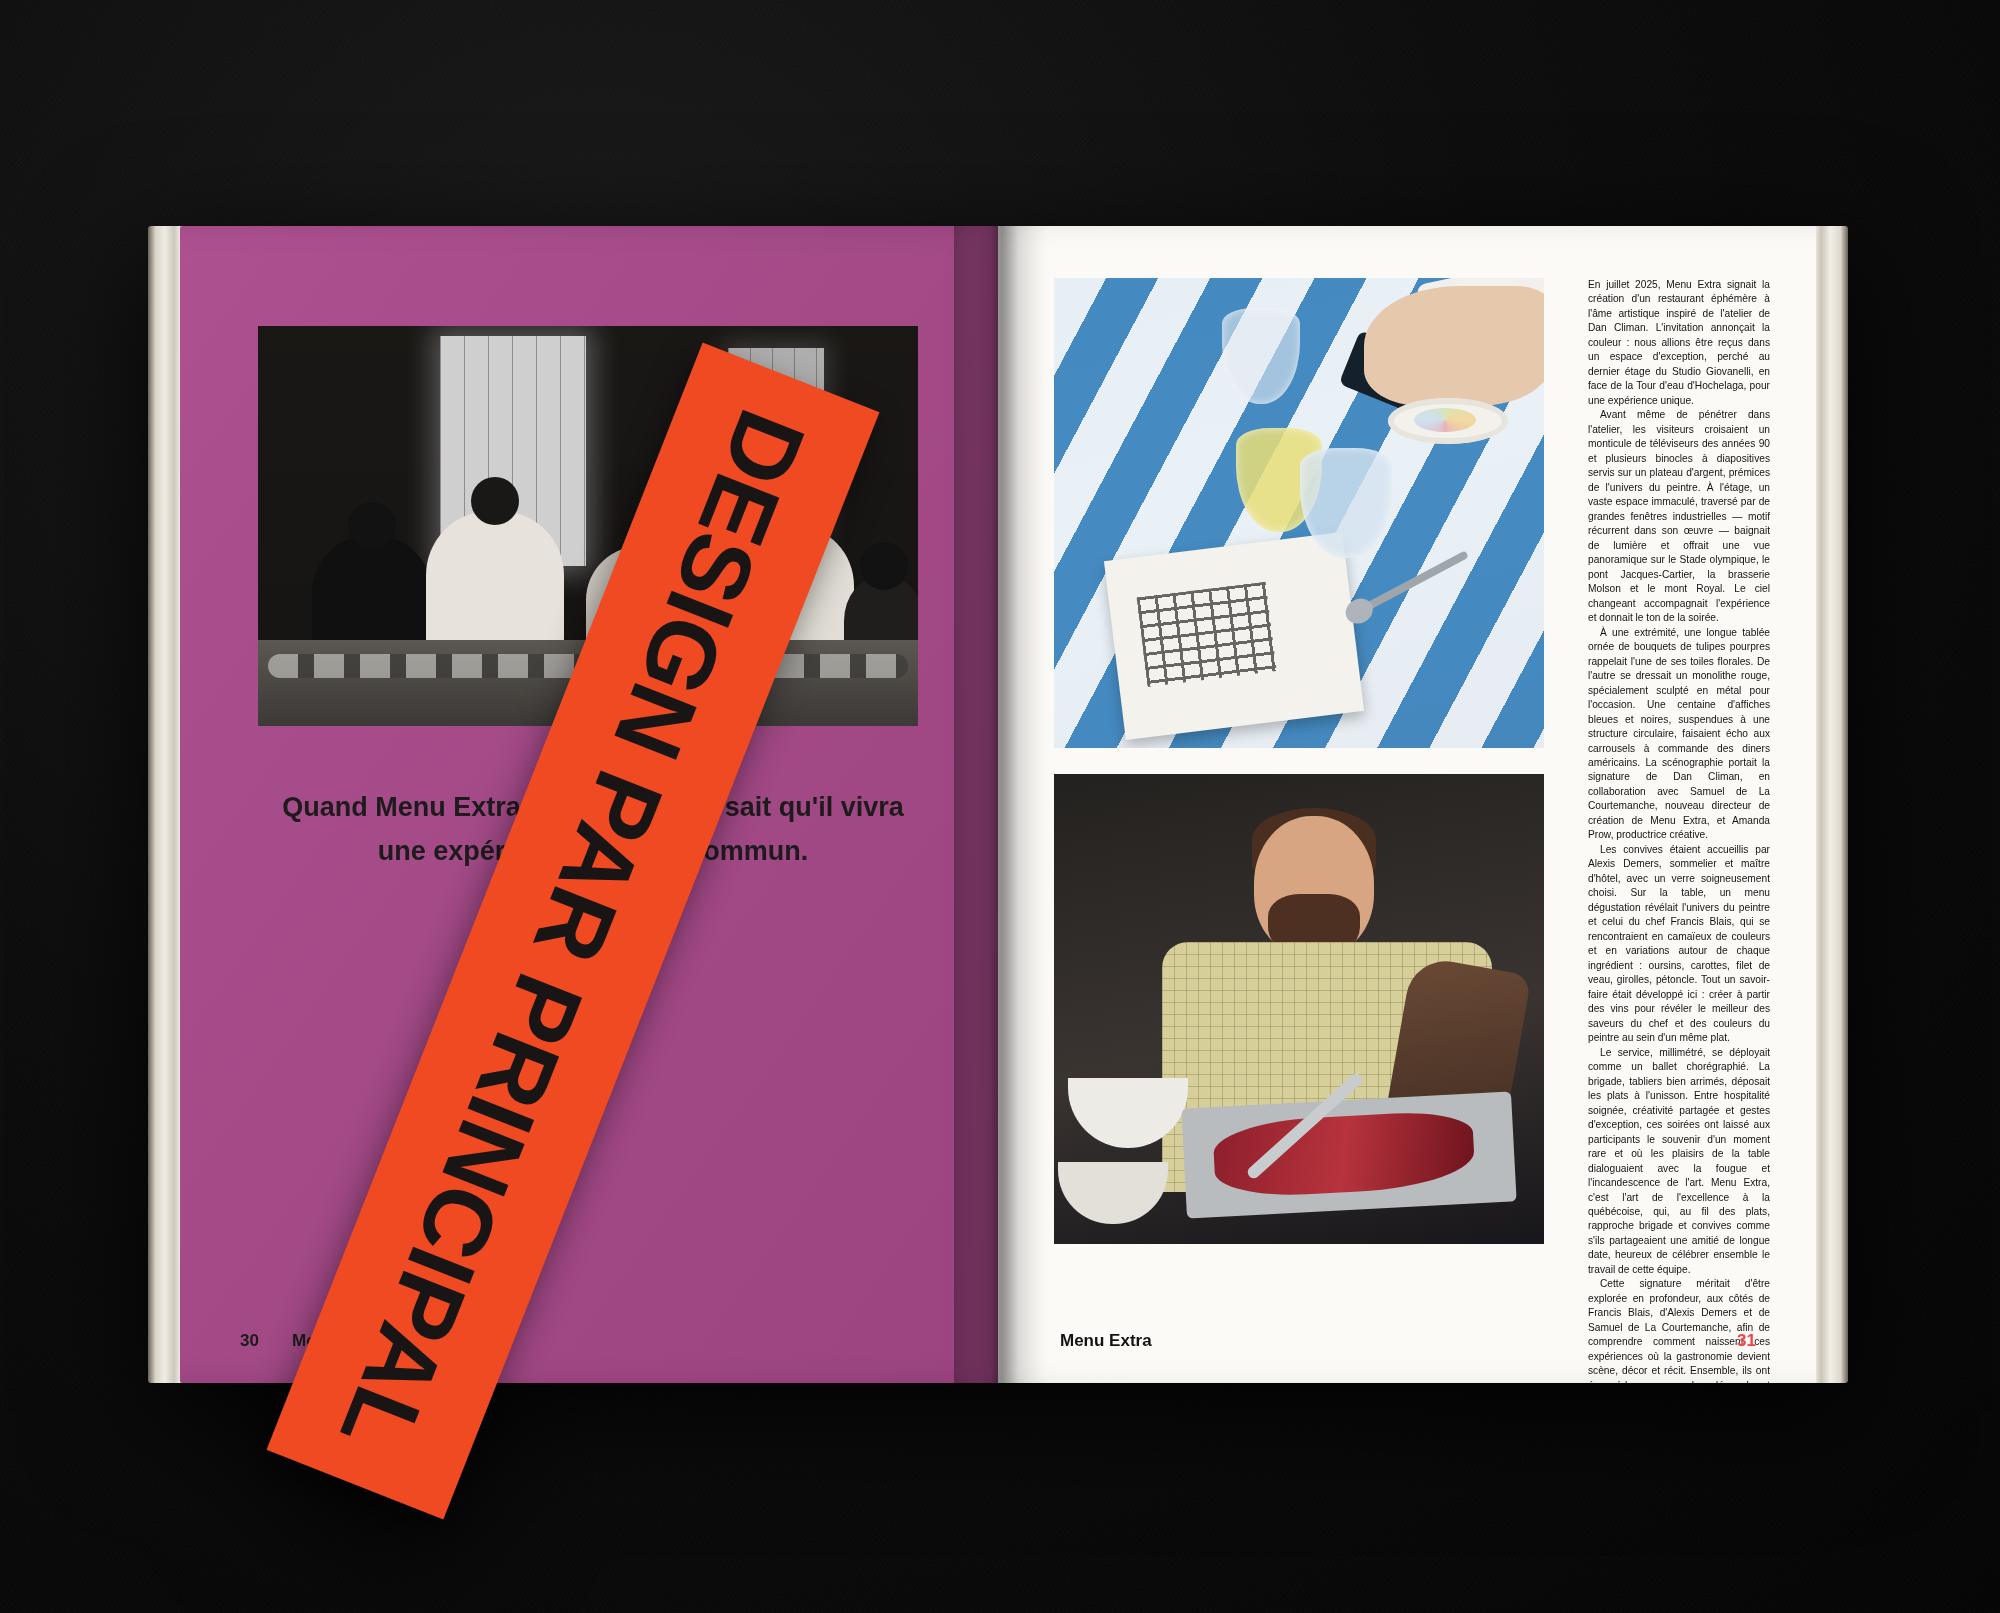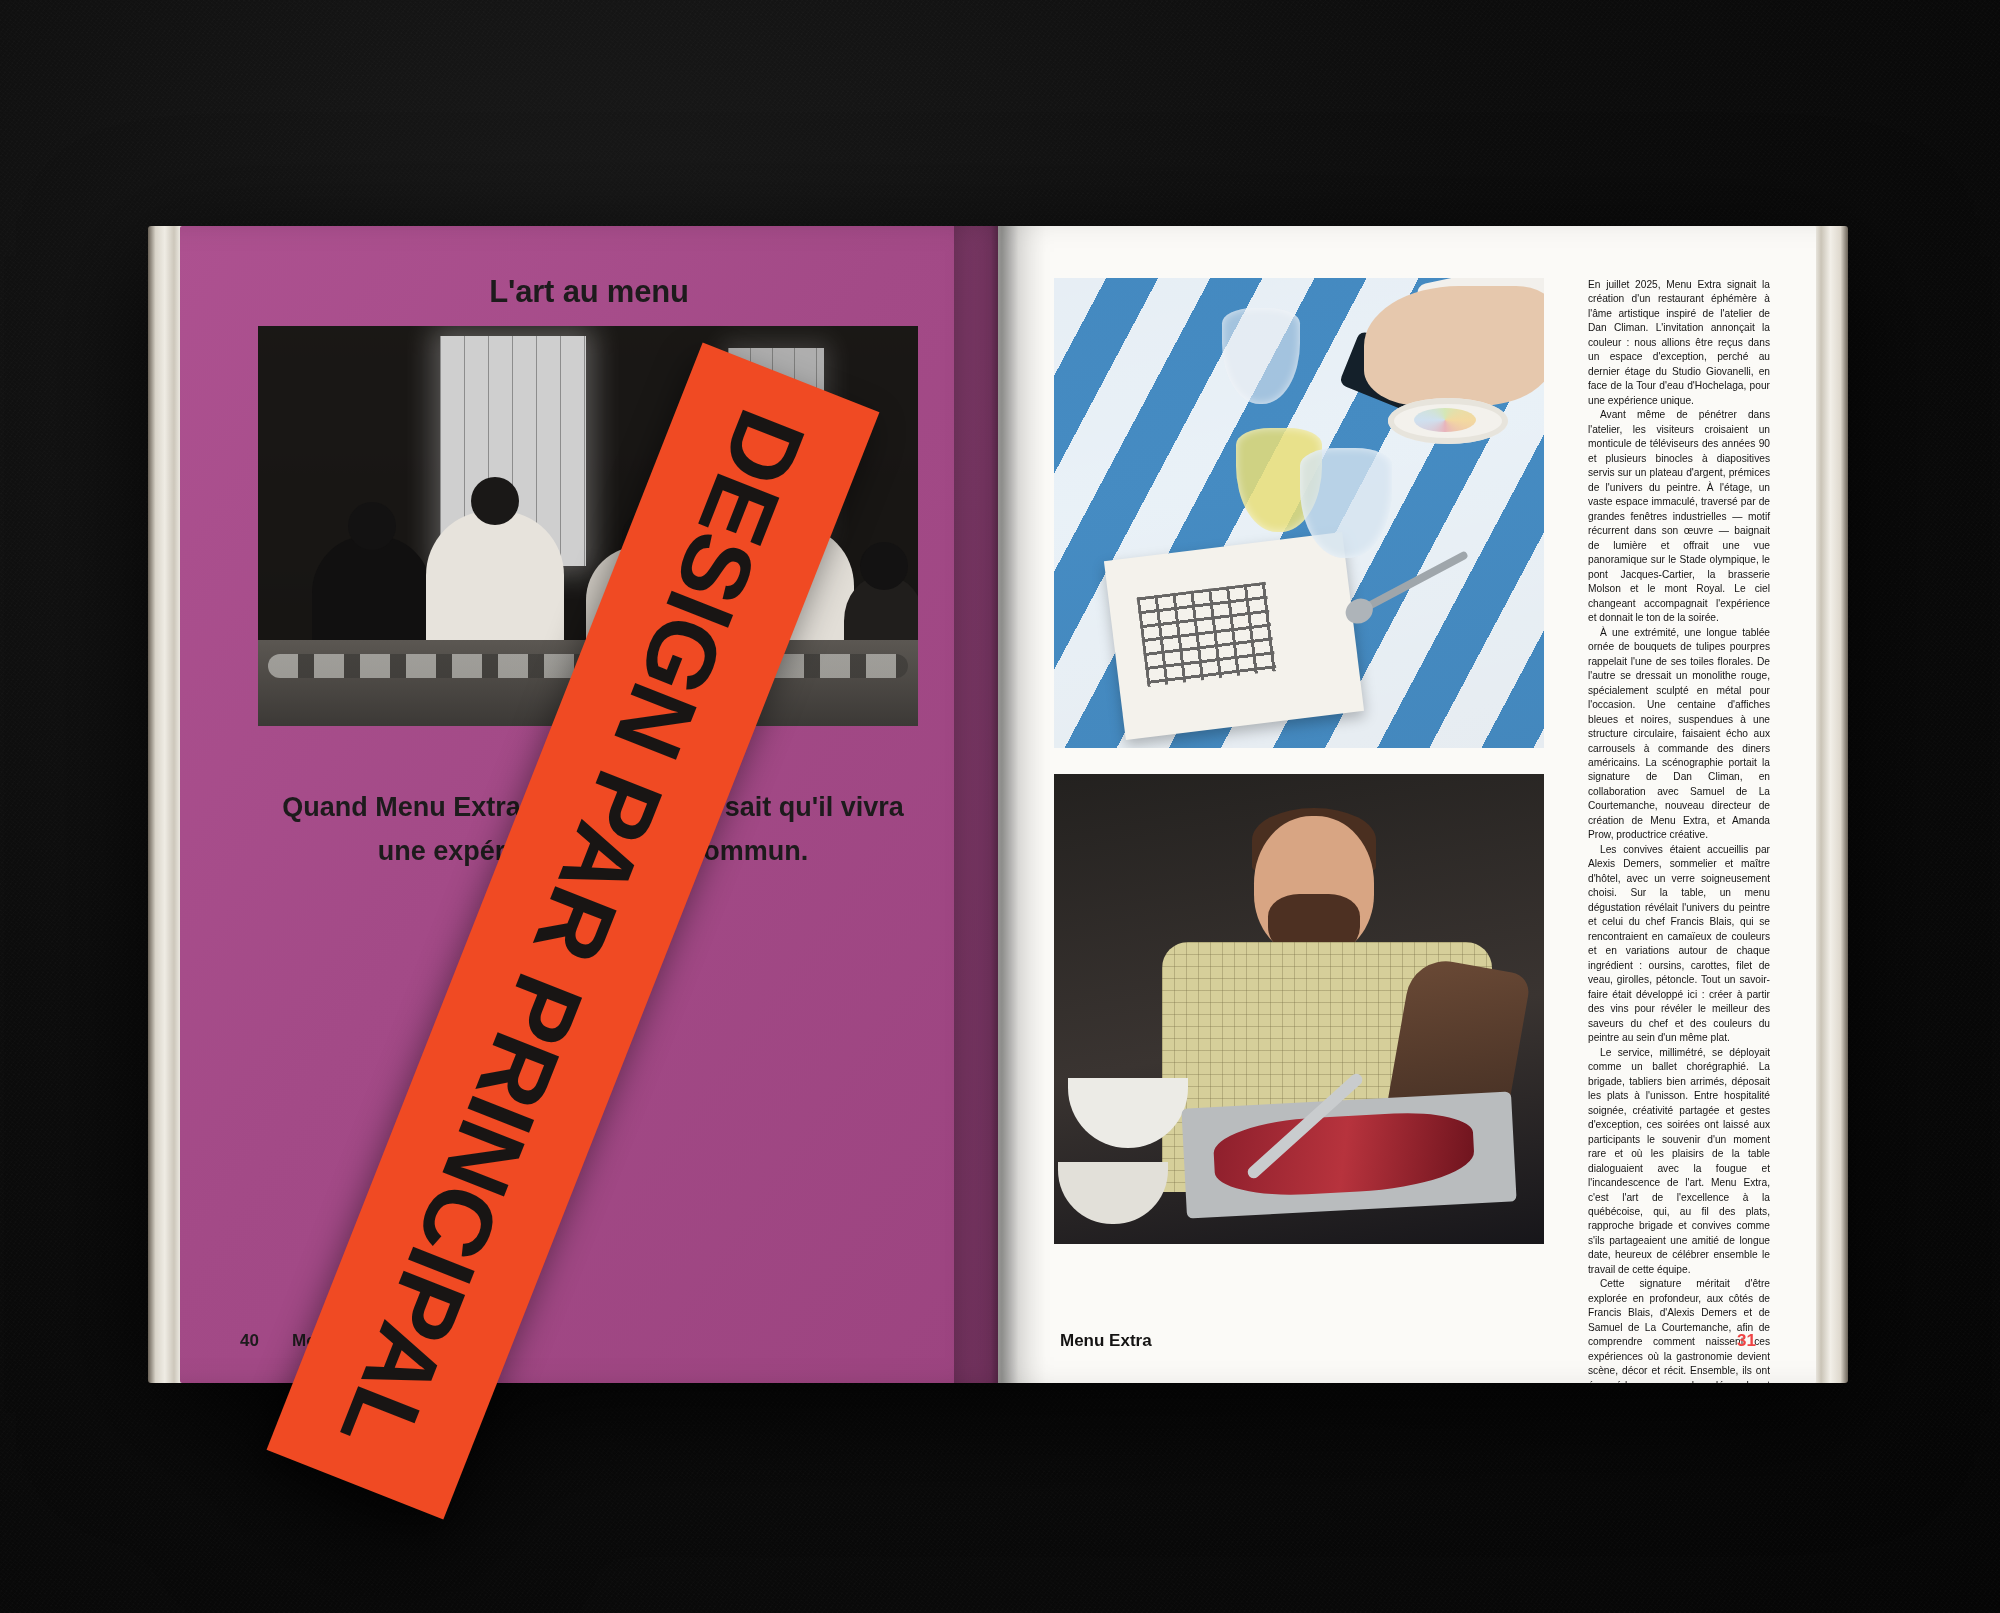--- a/index.html
+++ b/index.html
@@ -392,37 +392,36 @@
 <body>
 
 <div id="backdrop"></div>
 
 <div id="spread">
 
   <div class="page-edge left"></div>
   <div class="page-edge right"></div>
 
   <div class="page left">
-    <div class="left-title">L'art au menu</div>
 
     <div class="photo-bw">
       <div class="wall"></div>
       <div class="win"></div>
       <div class="win2"></div>
       <div class="fig f1"></div>
       <div class="fig f2"></div>
       <div class="fig f3"></div>
       <div class="fig f4"></div>
       <div class="fig f5"></div>
       <div class="counter"></div>
     </div>
 
     <div class="left-quote">Quand Menu Extra nous choisit, il sait qu'il vivra une expérience hors du commun.</div>
 
-    <div class="folio num-left">40</div>
+    <div class="folio num-left">30</div>
     <div class="folio label-left">Menu Extra</div>
   </div>
 
   <div class="page right">
 
     <div class="photo-color photo-top">
       <div class="tablecloth"></div>
       <div class="menu-card"></div>
       <div class="glass g3"></div>
       <div class="glass g1"></div>

